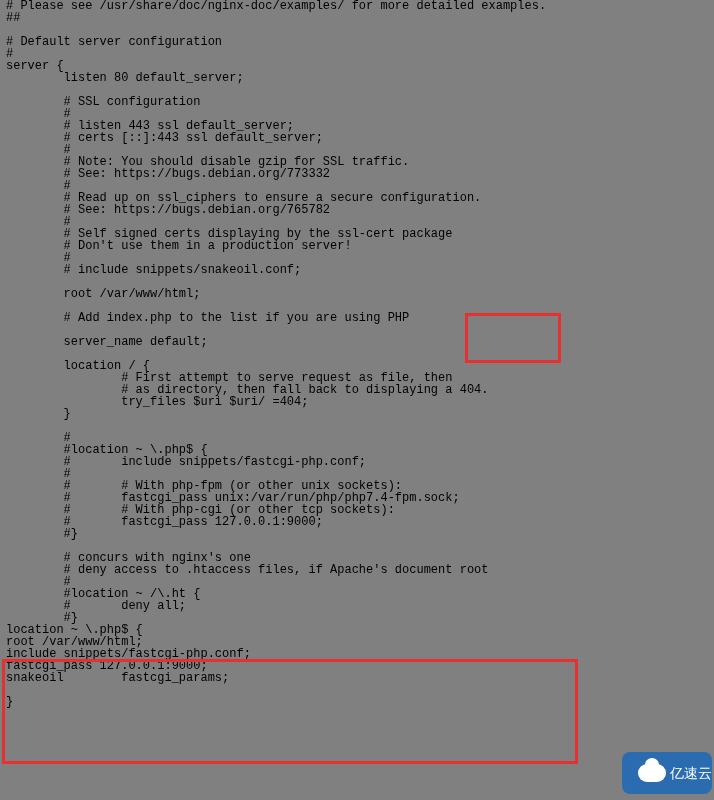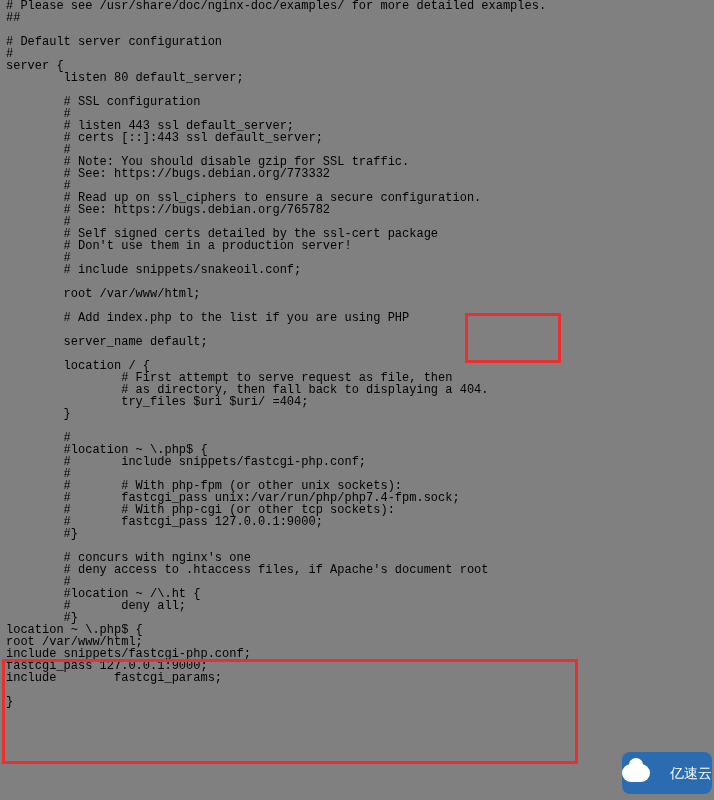--- a/index.html
+++ b/index.html
@@ -55,21 +55,21 @@
       bottom: 6px;
       width: 90px;
       height: 42px;
       background: #2b6cb0;
       border-radius: 8px;
       color: #fff;
       font-family: Arial, sans-serif;
       font-size: 14px;
       display: flex;
       align-items: center;
-      justify-content: space-between;
+      justify-content: flex-end;
     }
     .cloud-icon {
       width: 28px;
       height: 18px;
       background: #fff;
       border-radius: 10px;
       margin-right: 4px;
       position: relative;
     }
     .cloud-icon::before {
@@ -99,21 +99,21 @@
     <div class="line">        #</div>
     <div class="line">        # listen 443 ssl default_server;</div>
     <div class="line">        # certs [::]:443 ssl default_server;</div>
     <div class="line">        #</div>
     <div class="line">        # Note: You should disable gzip for SSL traffic.</div>
     <div class="line">        # See: https://bugs.debian.org/773332</div>
     <div class="line">        #</div>
     <div class="line">        # Read up on ssl_ciphers to ensure a secure configuration.</div>
     <div class="line">        # See: https://bugs.debian.org/765782</div>
     <div class="line">        #</div>
-    <div class="line">        # Self signed certs detailed by the ssl-cert package</div>
+    <div class="line">        # Self signed certs displaying by the ssl-cert package</div>
     <div class="line">        # Don't use them in a production server!</div>
     <div class="line">        #</div>
     <div class="line">        # include snippets/snakeoil.conf;</div>
     <div class="line"></div>
     <div class="line">        root /var/www/html;</div>
     <div class="line"></div>
     <div class="line">        # Add index.php to the list if you are using PHP</div>
     <div class="line"></div>
     <div class="line">        server_name default;</div>
     <div class="line"></div>
@@ -136,21 +136,21 @@
     <div class="line">        # concurs with nginx's one</div>
     <div class="line">        # deny access to .htaccess files, if Apache's document root</div>
     <div class="line">        #</div>
     <div class="line">        #location ~ /\.ht {</div>
     <div class="line">        #       deny all;</div>
     <div class="line">        #}</div>
     <div class="line">location ~ \.php$ {</div>
     <div class="line">root /var/www/html;</div>
     <div class="line">include snippets/fastcgi-php.conf;</div>
     <div class="line">fastcgi_pass 127.0.0.1:9000;</div>
-    <div class="line">include        fastcgi_params;</div>
+    <div class="line">snakeoil        fastcgi_params;</div>
     <div class="line"></div>
     <div class="line">}</div>
   </div>
 
 <div class="highlight-box-1"></div>
 <div class="highlight-box-2"></div>
 
 <div class="watermark">CSDN C</div>
 <div class="watermark-logo">
   <div class="cloud-icon"></div>

